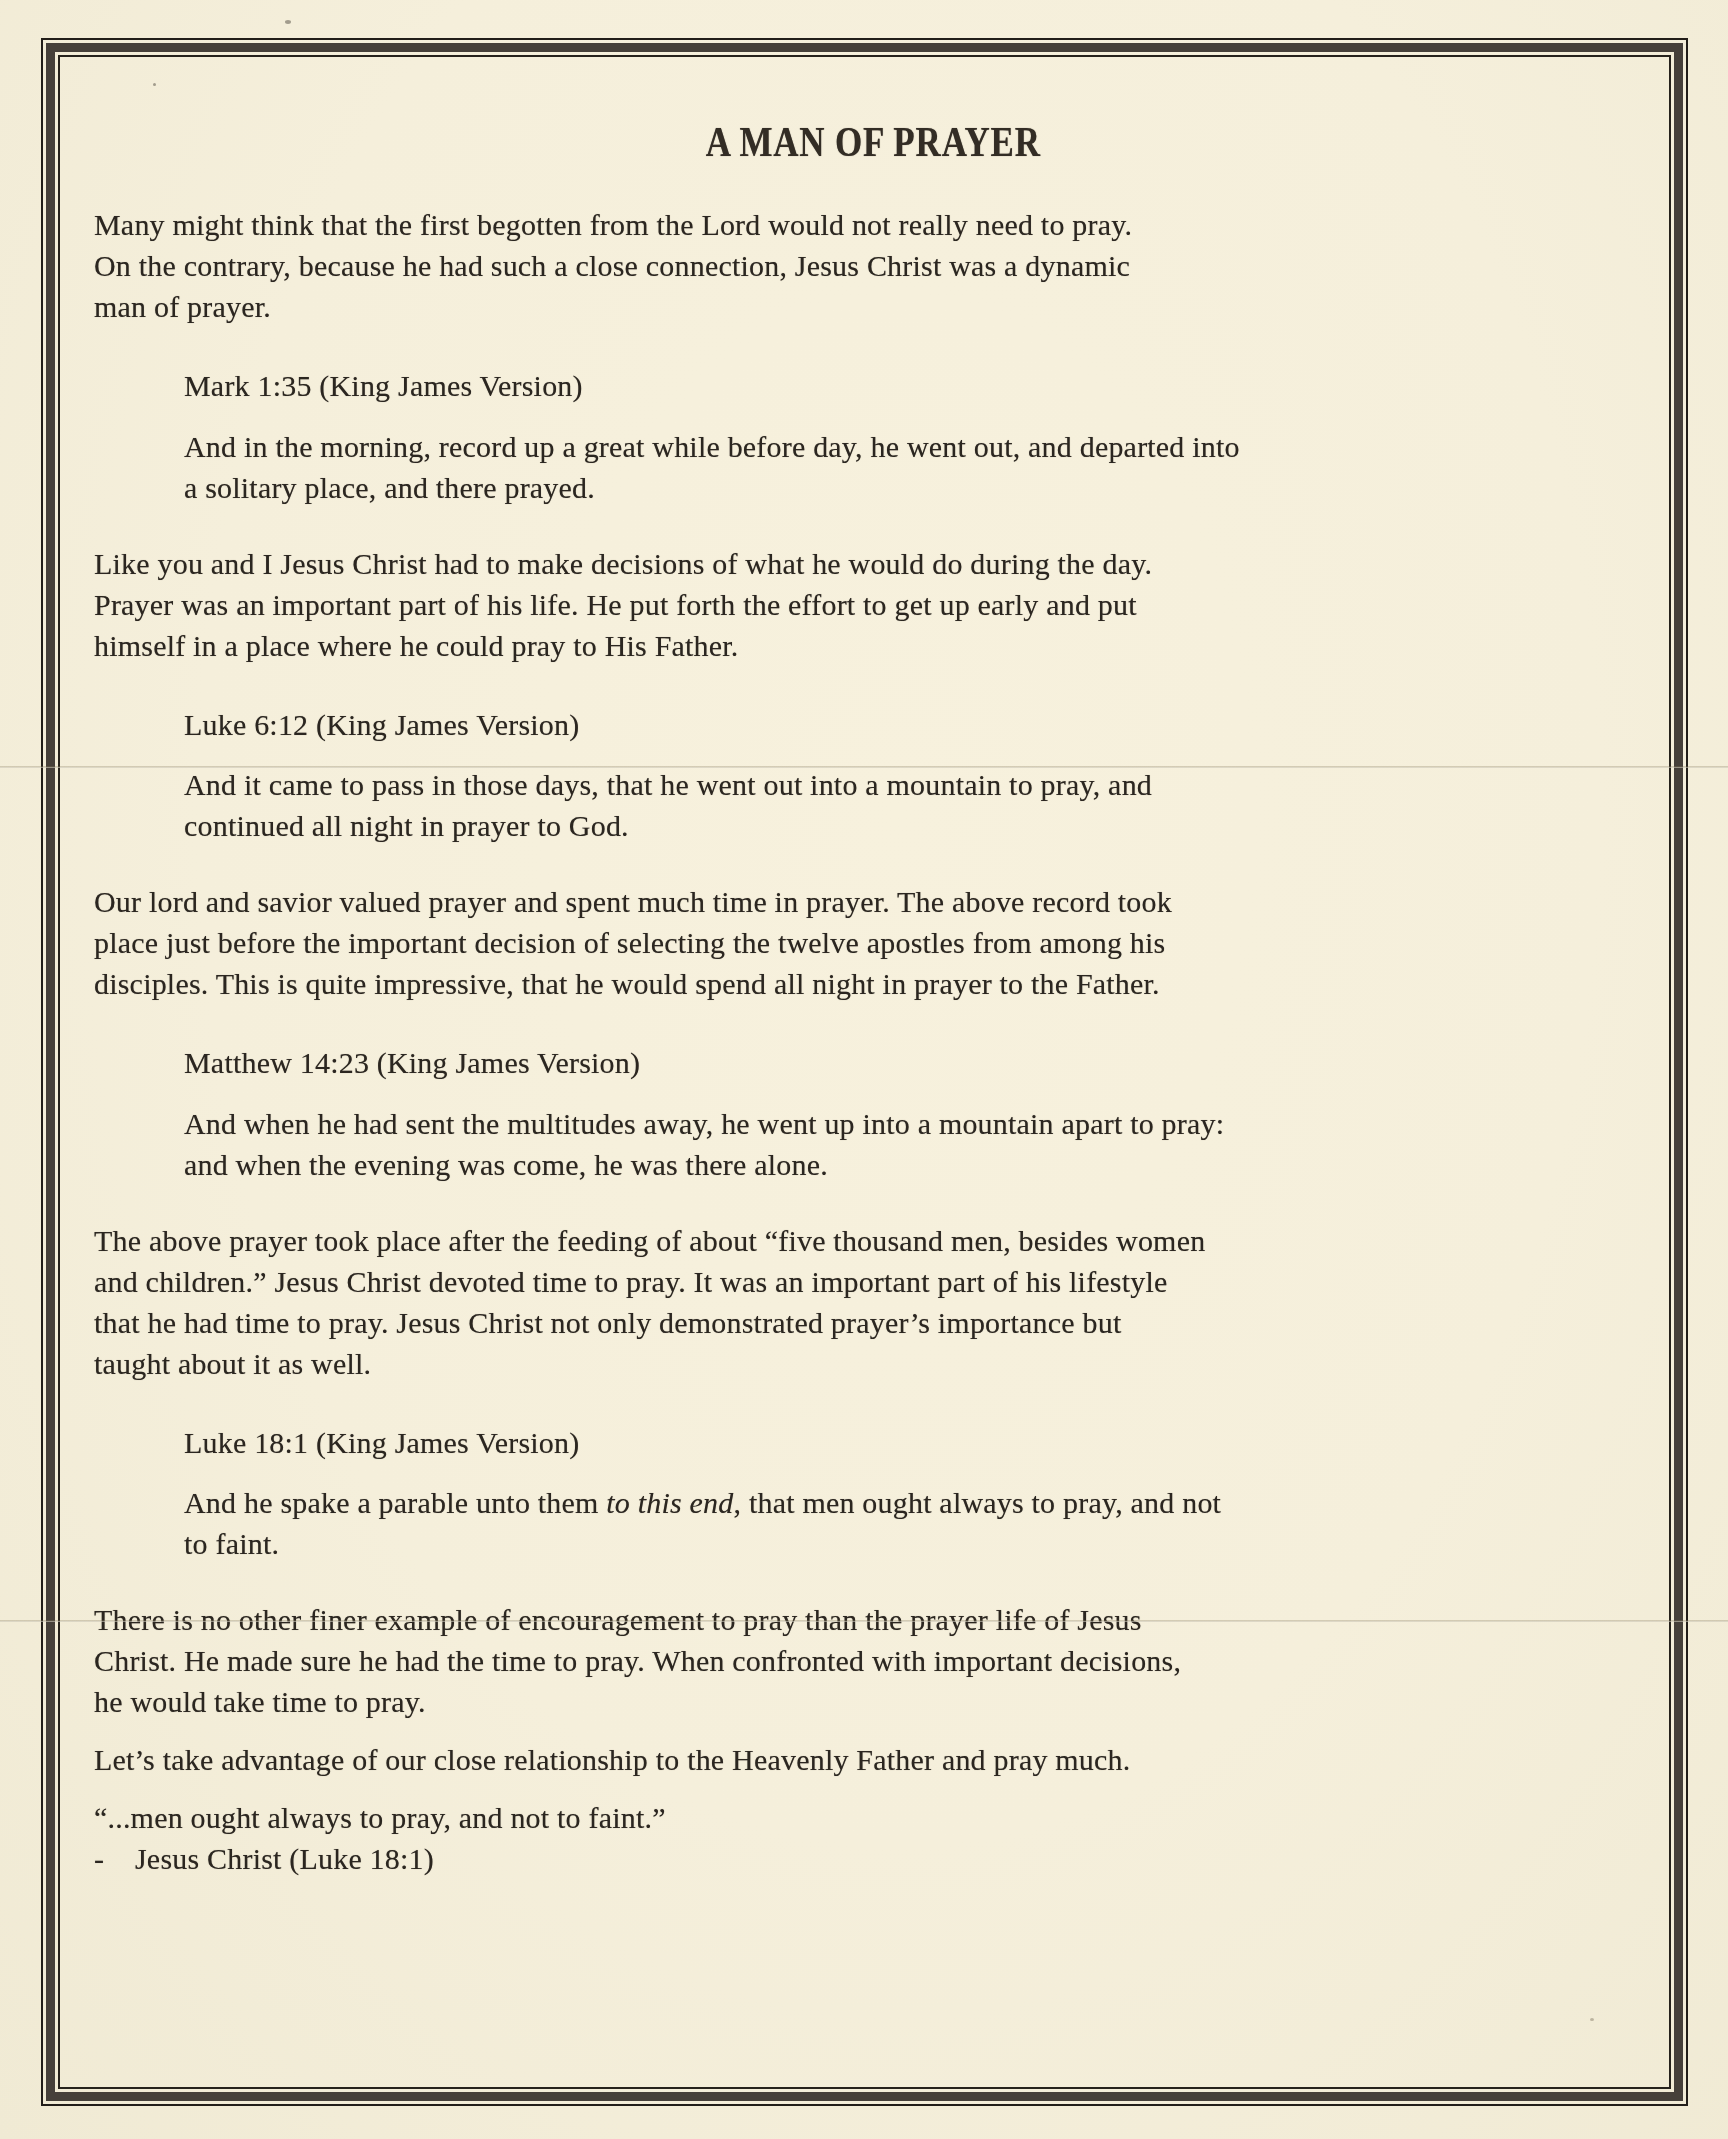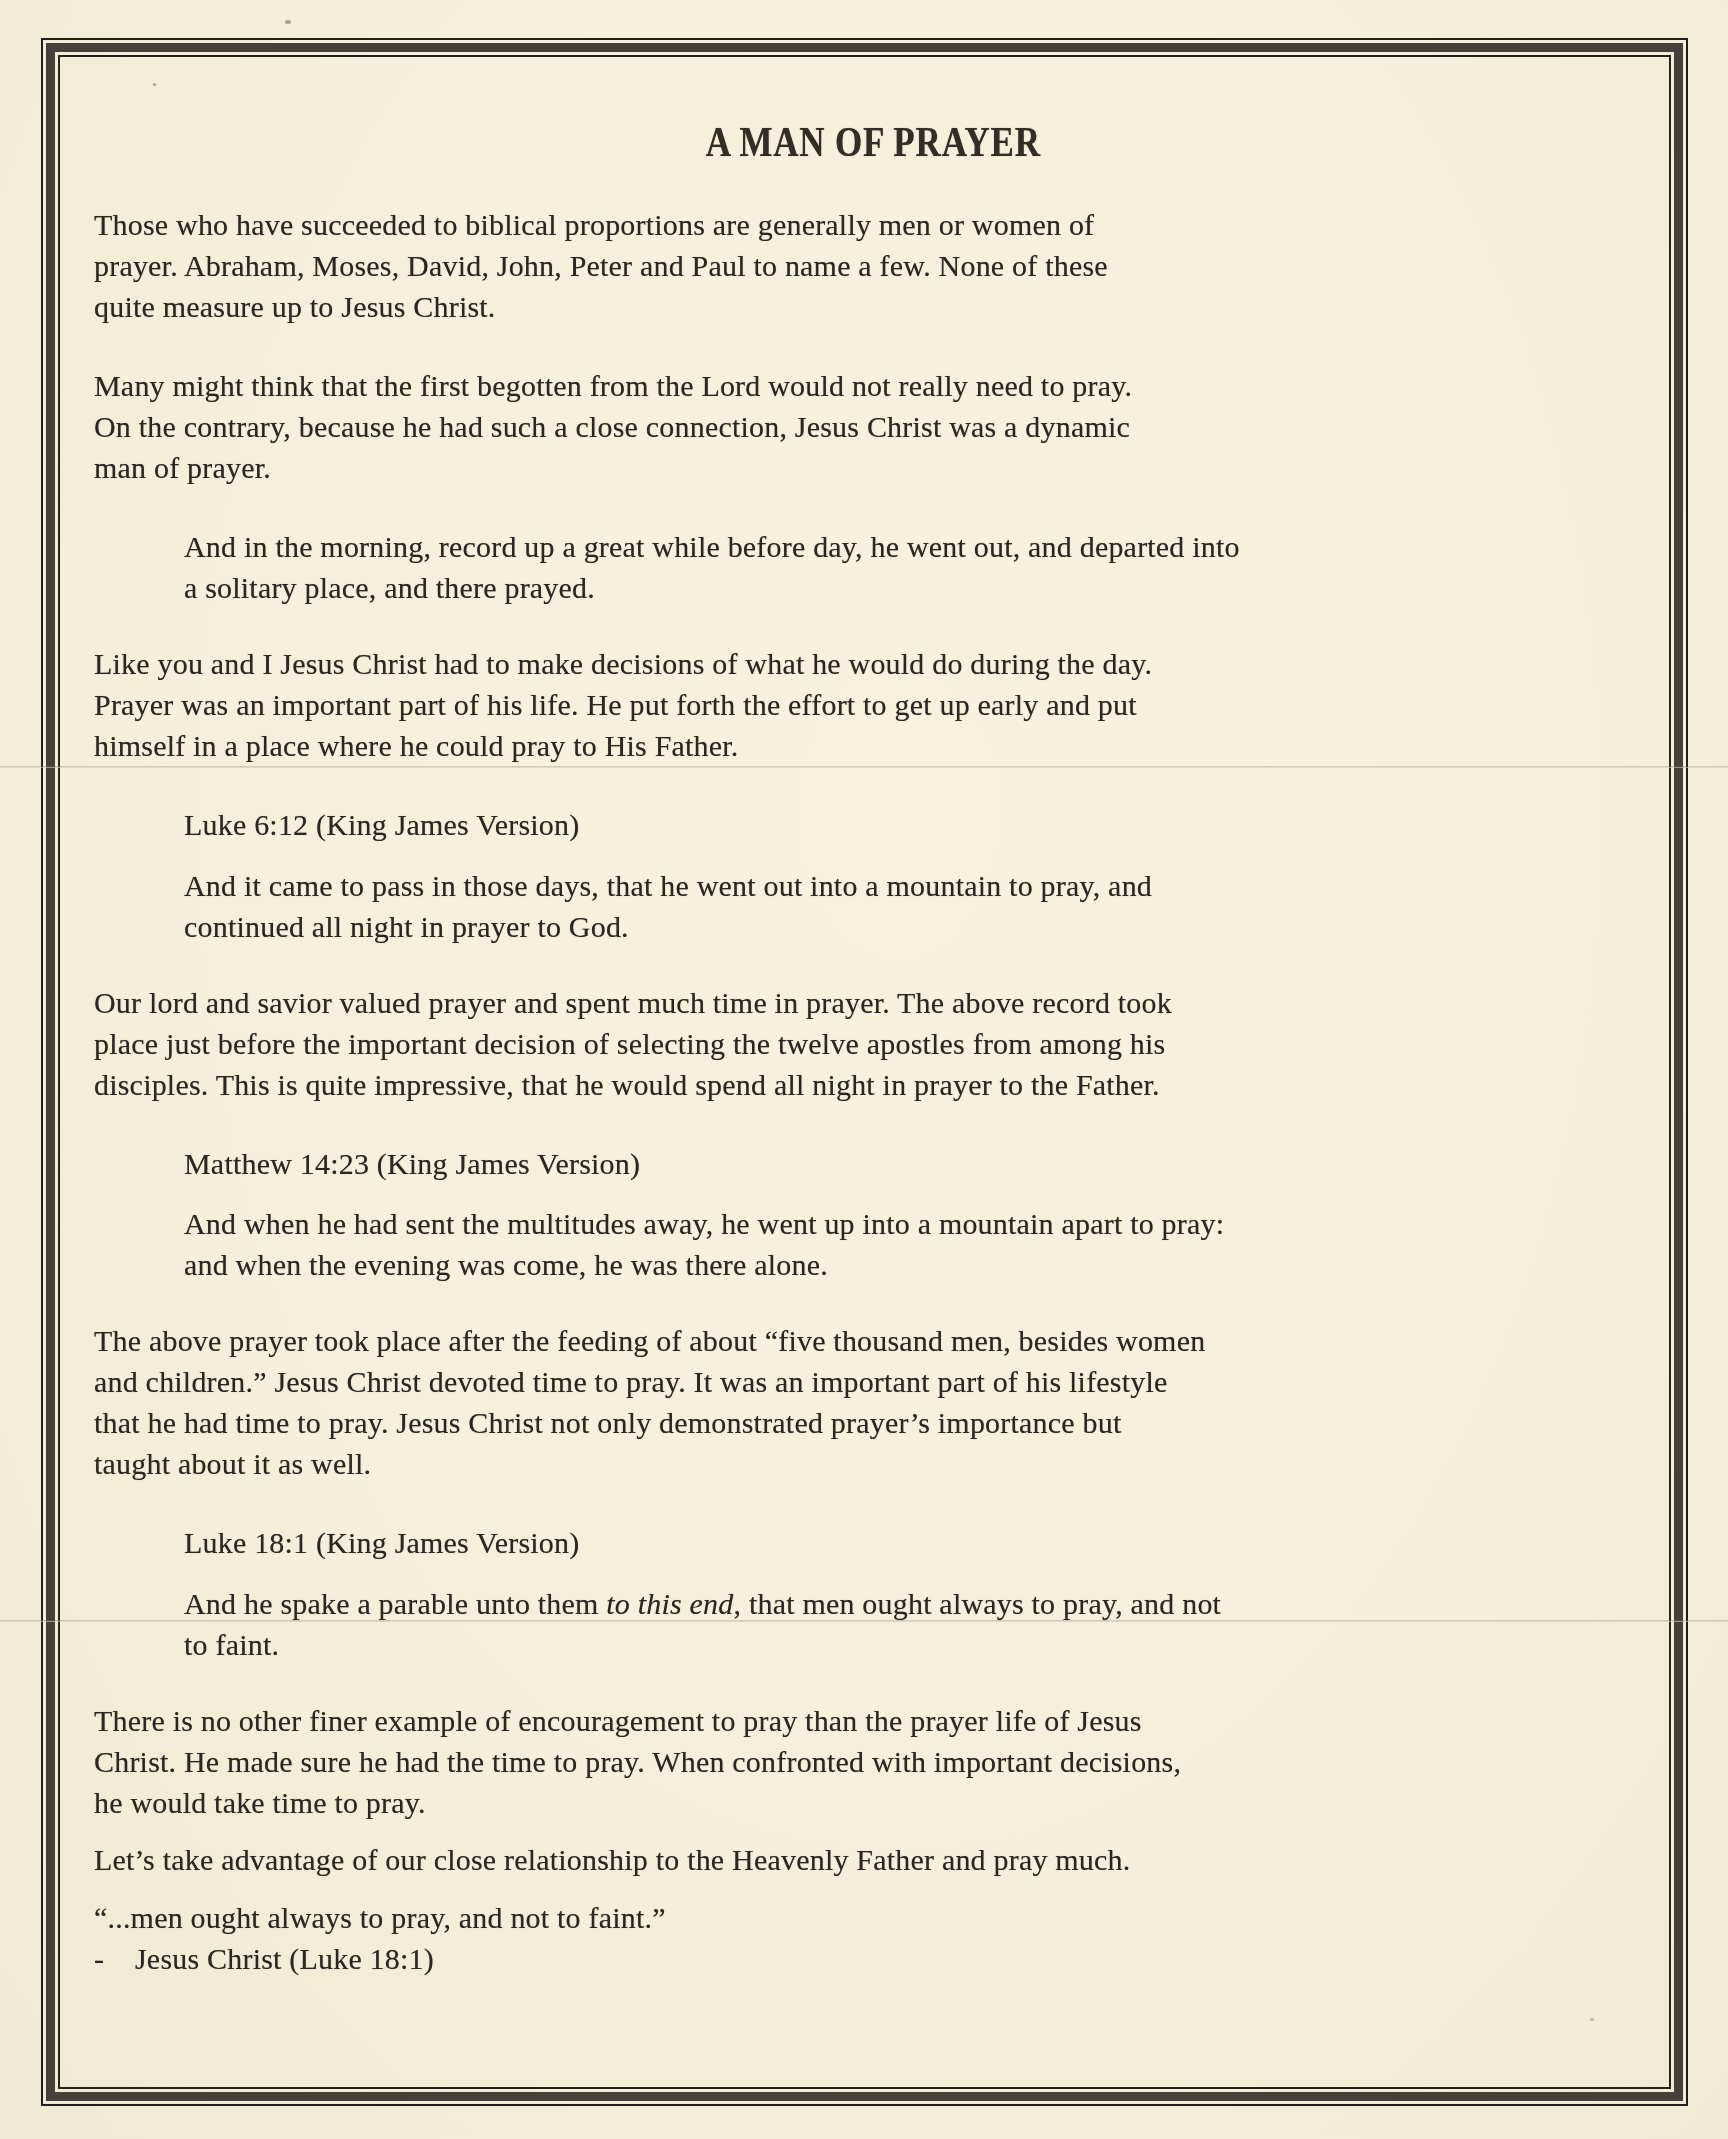--- a/index.html
+++ b/index.html
@@ -105,29 +105,27 @@
 
 <div class="scan">
 
   <div class="frame">
     <div class="band">
       <div class="inner">
         <div class="content">
 
           <h1 class="title">A MAN OF PRAYER</h1>
 
-          <p class="para">Those who have succeeded to biblical proportions are generally men or women of
-prayer. Abraham, Moses, David, John, Peter and Paul to name a few. None of these
-quite measure up to Jesus Christ.</p>
 
           <p class="para">Many might think that the first begotten from the Lord would not really need to pray.
 On the contrary, because he had such a close connection, Jesus Christ was a dynamic
 man of prayer.</p>
 
           <div class="verse">
+            <div class="verse-ref">Mark 1:35 (King James Version)</div>
             <div class="verse-text">And in the morning, record up a great while before day, he went out, and departed into
 a solitary place, and there prayed.</div>
           </div>
 
           <p class="para">Like you and I Jesus Christ had to make decisions of what he would do during the day.
 Prayer was an important part of his life. He put forth the effort to get up early and put
 himself in a place where he could pray to His Father.</p>
 
           <div class="verse">
             <div class="verse-ref">Luke 6:12 (King James Version)</div>

